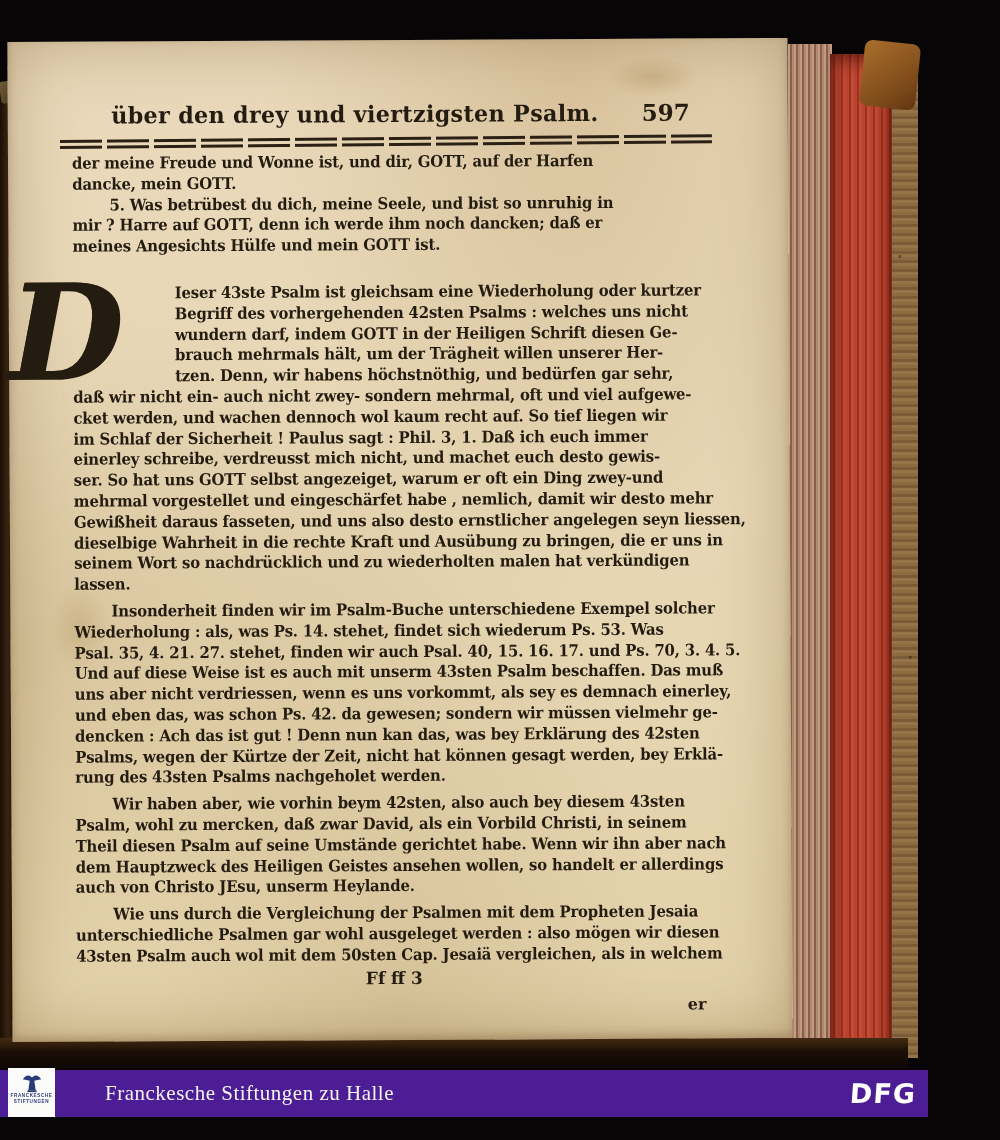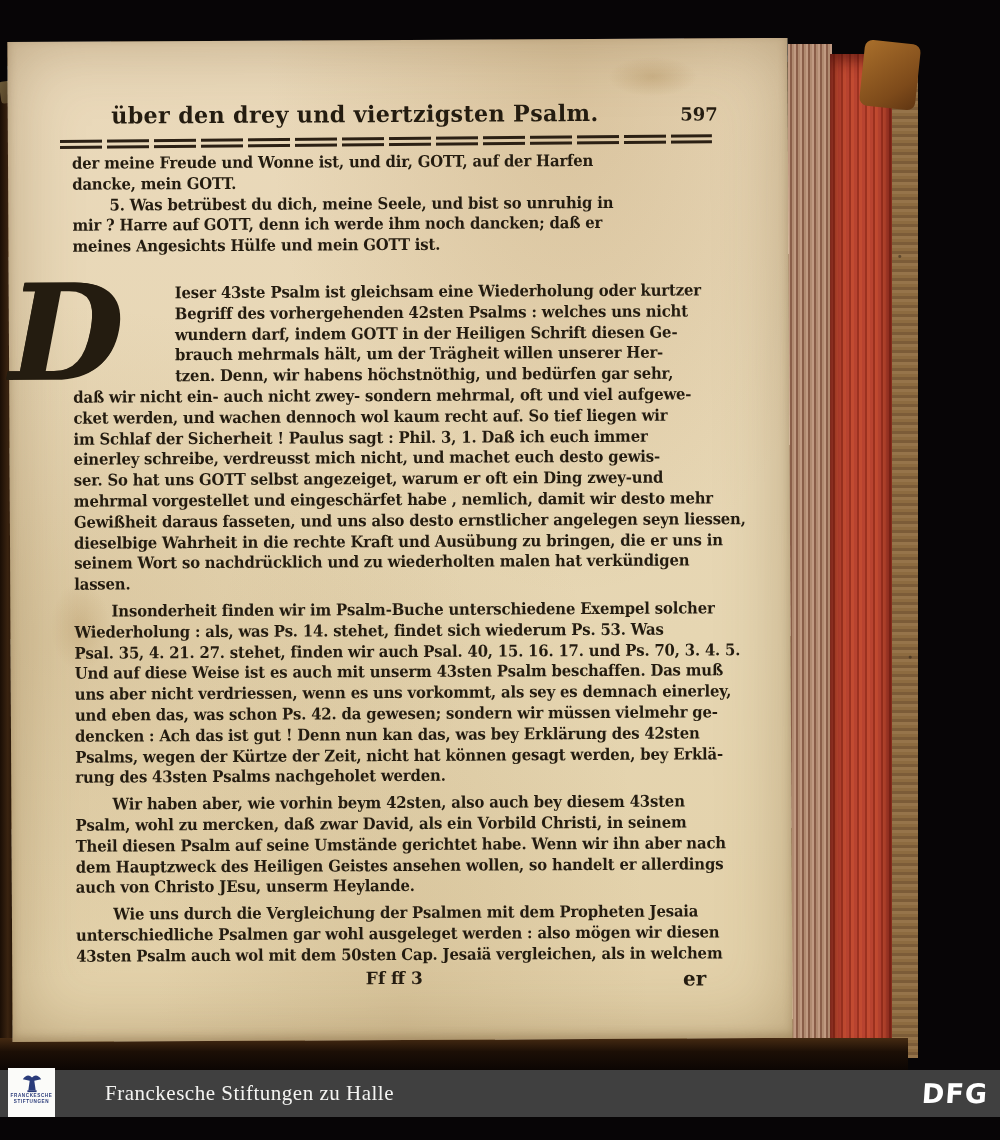--- a/index.html
+++ b/index.html
@@ -36,44 +36,44 @@
       linear-gradient(#ead9bb,#e6d6b2 60%,#e2d0a8);
     box-shadow:inset 0 0 70px rgba(115,85,40,.38), inset 0 -4px 10px rgba(90,60,25,.3);
     color:#241c10;}
   .stain{position:absolute;border-radius:50%;pointer-events:none;}
   .stain1{left:600px;top:18px;width:90px;height:40px;background:radial-gradient(rgba(150,110,50,.25),transparent 70%);}
   .stain2{left:40px;top:540px;width:60px;height:90px;background:radial-gradient(rgba(150,110,50,.2),transparent 70%);}
 
   .pg-header{position:absolute;left:60px;top:60px;width:650px;display:flex;align-items:baseline;}
   .pg-title{flex:1;text-align:center;font-size:23px;font-weight:bold;letter-spacing:.3px;
     transform:scaleX(.97);transform-origin:50% 50%;white-space:nowrap;}
-  .pg-num{width:76px;text-align:right;font-size:18px;font-weight:bold;}
+  .pg-num{width:76px;text-align:left;font-size:23px;font-weight:bold;}
 
   .rule{position:absolute;left:52px;top:97px;width:652px;transform:rotate(-.2deg);}
   .rule-bar{height:3px;margin-bottom:3px;
     background:repeating-linear-gradient(90deg,#2b2014 0 42px,rgba(0,0,0,0) 42px 47px);}
 
   .textblock{position:absolute;left:64px;top:112px;width:636px;}
   .tline{height:20.8px;line-height:20.8px;font-size:16px;font-weight:bold;letter-spacing:-.2px;
     white-space:nowrap;transform:scaleX(.93);transform-origin:0 50%;}
   .ind .tline{margin-left:102px;}
   .first-indent > .tline:first-child{text-indent:40px;}
   .gap{height:26px;}
   .pgap{height:6px;}
 
   .dropcap{position:absolute;left:0px;top:242px;width:98px;height:106px;
     font-size:132px;line-height:98px;font-weight:bold;font-style:italic;
     text-align:center;color:#241c10;text-shadow:1px 0 0 #241c10,0 1px 0 #241c10;}
 
   .sigrow{position:relative;height:22px;margin-top:3px;}
   .signature{position:absolute;left:0;right:0;text-align:center;font-size:17px;font-weight:bold;}
-  .catchword{position:absolute;right:6px;font-size:20px;font-weight:bold;}
+  .catchword{position:absolute;right:6px;font-size:16px;font-weight:bold;margin-top:28px;}
 
   
-  .footer{position:absolute;left:0;top:1070px;width:1000px;height:47px;background:#404040;z-index:5;}
+  .footer{position:absolute;left:0;top:1070px;width:928px;height:47px;background:#4c1d95;z-index:5;}
   .logo-box{position:absolute;left:8px;top:-2px;width:47px;height:49px;background:#fbfbf9;
     display:flex;flex-direction:column;align-items:center;justify-content:flex-start;padding-top:3px;box-sizing:border-box;}
   .logo-emblem{width:22px;height:22px;}
   .logo-text{font-family:"Liberation Sans",sans-serif;font-size:4.6px;line-height:5.6px;
     color:#2a3b7a;font-weight:bold;letter-spacing:.6px;text-align:center;}
   .inst-name{position:absolute;left:105px;top:0;height:47px;display:flex;align-items:center;
     font-family:"Liberation Serif",serif;font-size:21px;color:#f4f4f2;letter-spacing:.5px;}
   .dfg{position:absolute;right:12px;top:0;height:47px;display:flex;align-items:center;
     font-family:"DejaVu Sans",sans-serif;font-size:27px;font-weight:900;color:#fff;
     letter-spacing:1px;transform:skewX(-4deg);}

